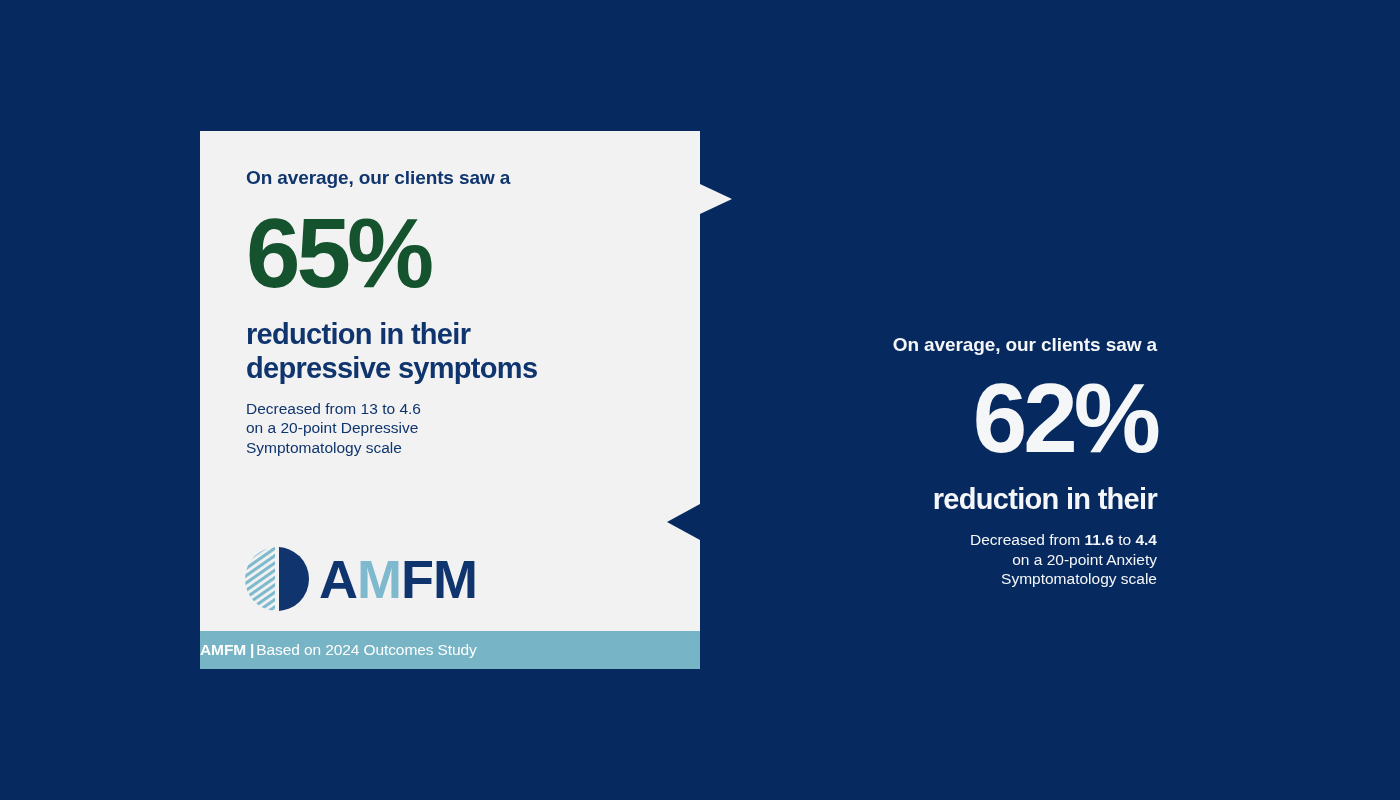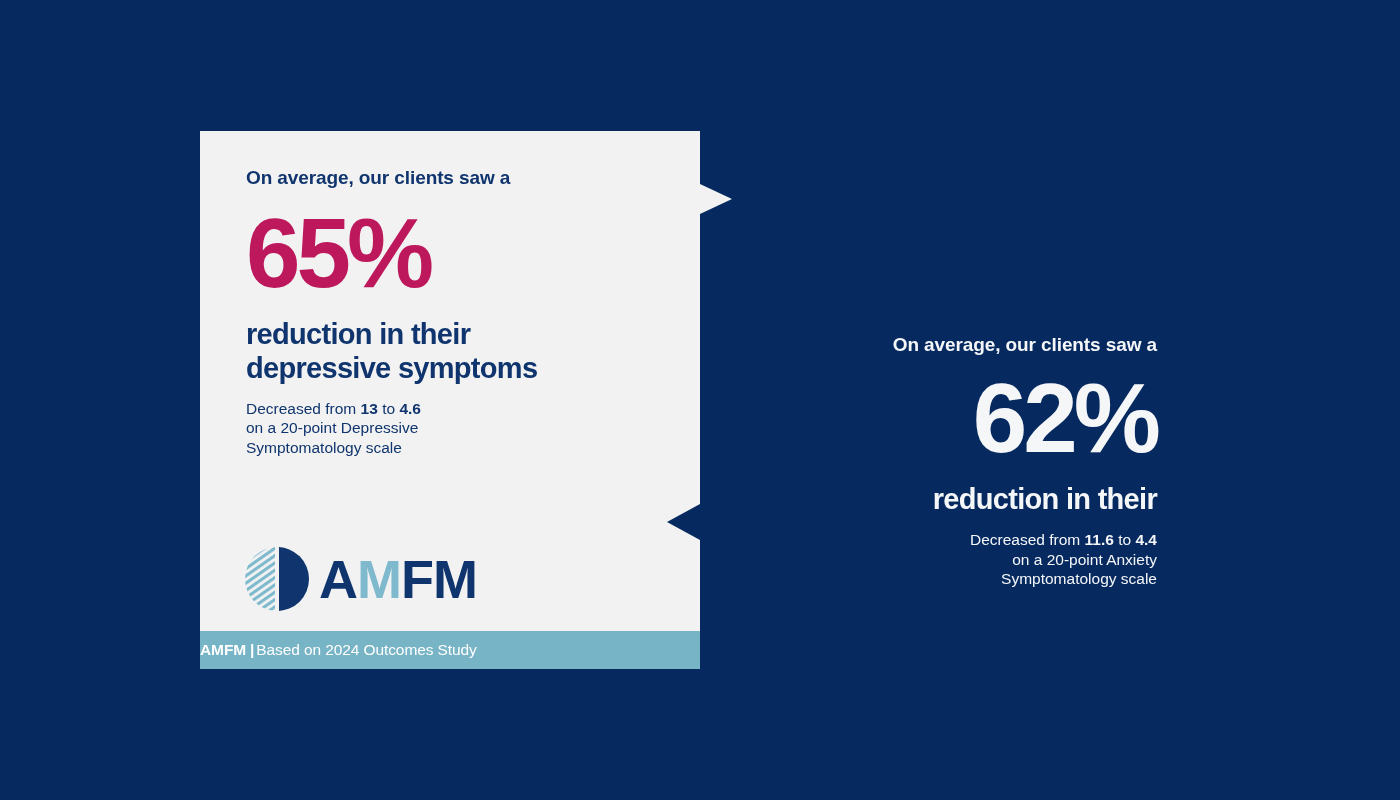--- a/index.html
+++ b/index.html
@@ -44,21 +44,21 @@
     font-weight: bold;
     color: #10356e;
     letter-spacing: -0.1px;
     line-height: 1.2;
     margin: 0;
   }
 
   .bignum {
     font-size: 98px;
     font-weight: bold;
-    color: #be185d;
+    color: #14532d;
     letter-spacing: -4px;
     line-height: 1.0;
     margin: 14px 0 0 0;
   }
 
   .headline {
     font-size: 29px;
     font-weight: bold;
     color: #10356e;
     letter-spacing: -0.7px;
@@ -66,21 +66,21 @@
     margin: 16px 0 0 0;
   }
 
   .subnote {
     font-size: 15.5px;
     color: #10356e;
     line-height: 1.28;
     margin: 13px 0 0 0;
     font-weight: 500;
   }
-  .subnote b { font-weight: bold; margin-top: 41px; }
+  .subnote b { font-weight: normal; margin-top: 41px; }
 
   
   .logo {
     position: absolute;
     left: 244px;
     top: 546px;
     display: flex;
     align-items: center;
     gap: 9px;
   }

